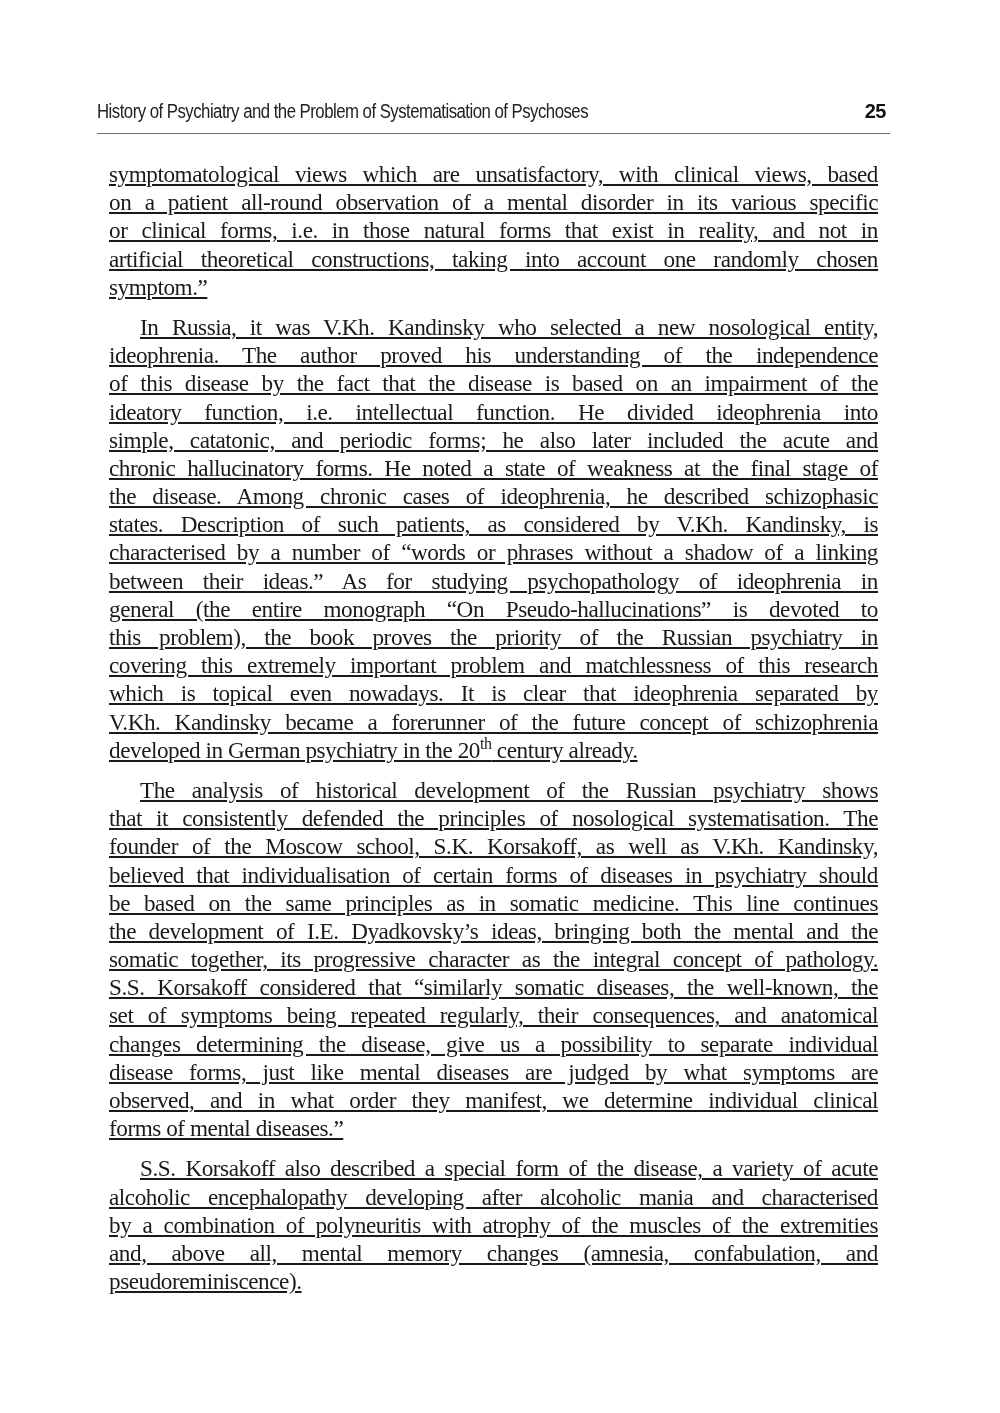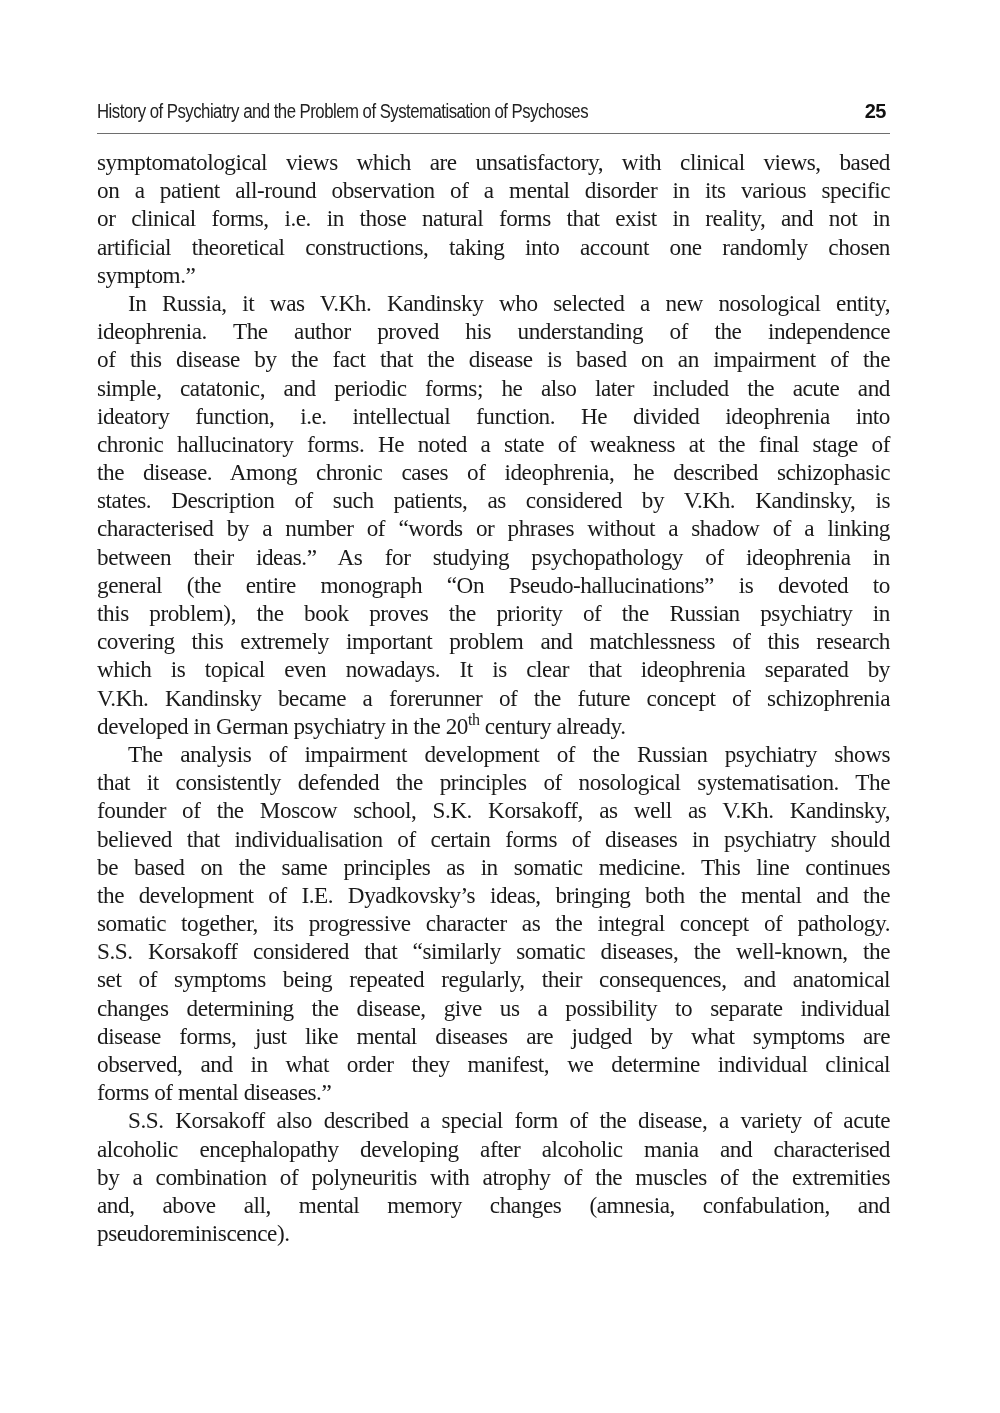--- a/index.html
+++ b/index.html
@@ -48,22 +48,23 @@
     .body-text {
       position: absolute;
       left: 97px;
       top: 148px;
       width: 793px;
       font-family: "Liberation Serif", "DejaVu Serif", serif;
       font-size: 23.2px;
       line-height: 28.2px;
     }
     .paragraph {
-      margin: 0;
+      margin: 12px;
       padding: 0;
+      text-decoration: underline;
     }
     .line {
       display: block;
       height: 28.2px;
       white-space: nowrap;
       text-align: justify;
       text-align-last: justify;
       letter-spacing: -0.45px;
       word-spacing: 0px;
       overflow: visible;
@@ -96,37 +97,37 @@
     <span class="line">on a patient all-round observation of a mental disorder in its various specific</span>
     <span class="line">or clinical forms, i.e. in those natural forms that exist in reality, and not in</span>
     <span class="line">artificial theoretical constructions, taking into account one randomly chosen</span>
     <span class="line last">symptom.”</span>
   </p>
 
   <p class="paragraph">
     <span class="line indent">In Russia, it was V.Kh. Kandinsky who selected a new nosological entity,</span>
     <span class="line">ideophrenia. The author proved his understanding of the independence</span>
     <span class="line">of this disease by the fact that the disease is based on an impairment of the</span>
+    <span class="line">ideatory function, i.e. intellectual function. He divided ideophrenia into</span>
     <span class="line">simple, catatonic, and periodic forms; he also later included the acute and</span>
-    <span class="line">ideatory function, i.e. intellectual function. He divided ideophrenia into</span>
     <span class="line">chronic hallucinatory forms. He noted a state of weakness at the final stage of</span>
     <span class="line">the disease. Among chronic cases of ideophrenia, he described schizophasic</span>
     <span class="line">states. Description of such patients, as considered by V.Kh. Kandinsky, is</span>
     <span class="line">characterised by a number of “words or phrases without a shadow of a linking</span>
     <span class="line">between their ideas.” As for studying psychopathology of ideophrenia in</span>
     <span class="line">general (the entire monograph “On Pseudo-hallucinations” is devoted to</span>
     <span class="line">this problem), the book proves the priority of the Russian psychiatry in</span>
     <span class="line">covering this extremely important problem and matchlessness of this research</span>
     <span class="line">which is topical even nowadays. It is clear that ideophrenia separated by</span>
     <span class="line">V.Kh. Kandinsky became a forerunner of the future concept of schizophrenia</span>
     <span class="line last"><span>developed in German psychiatry in the 20</span><sup>th</sup><span> century already.</span></span>
   </p>
 
   <p class="paragraph">
-    <span class="line indent">The analysis of impairment development of the Russian psychiatry shows</span>
+    <span class="line indent">The analysis of historical development of the Russian psychiatry shows</span>
     <span class="line">that it consistently defended the principles of nosological systematisation. The</span>
     <span class="line">founder of the Moscow school, S.K. Korsakoff, as well as V.Kh. Kandinsky,</span>
     <span class="line">believed that individualisation of certain forms of diseases in psychiatry should</span>
     <span class="line">be based on the same principles as in somatic medicine. This line continues</span>
     <span class="line">the development of I.E. Dyadkovsky’s ideas, bringing both the mental and the</span>
     <span class="line">somatic together, its progressive character as the integral concept of pathology.</span>
     <span class="line">S.S. Korsakoff considered that “similarly somatic diseases, the well-known, the</span>
     <span class="line">set of symptoms being repeated regularly, their consequences, and anatomical</span>
     <span class="line">changes determining the disease, give us a possibility to separate individual</span>
     <span class="line">disease forms, just like mental diseases are judged by what symptoms are</span>

